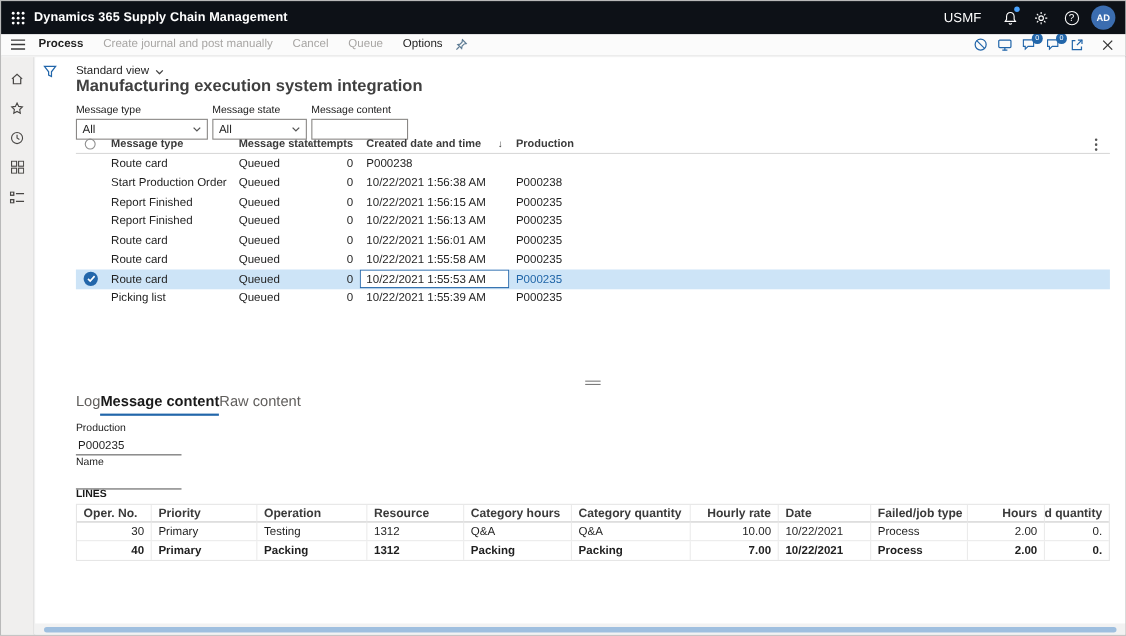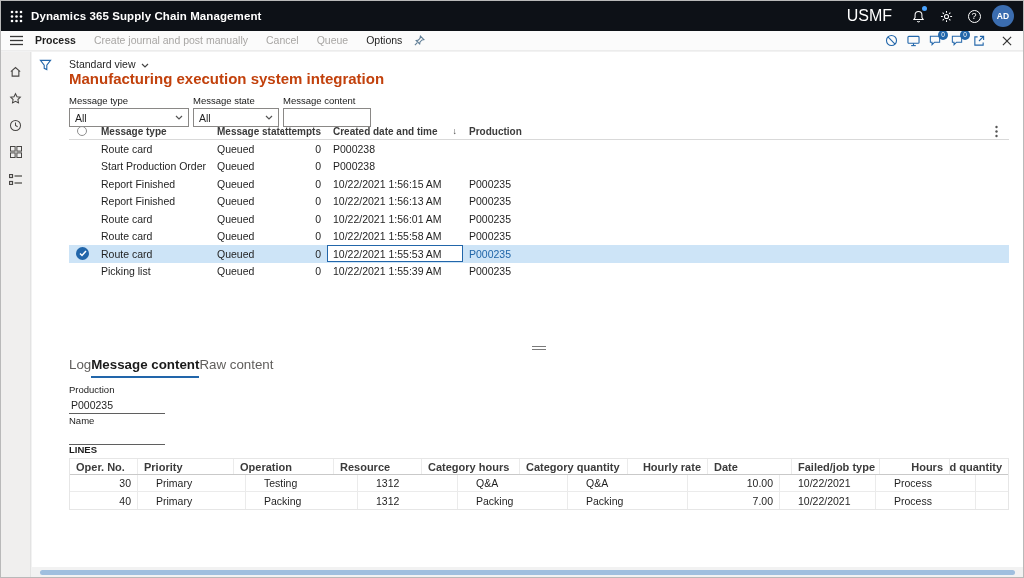--- a/index.html
+++ b/index.html
@@ -7,21 +7,21 @@
   body { width:1024px; height:578px; position:relative; overflow:hidden; background:#f2f2f2; border:1px solid #b9b9b9; }
   svg { display:block; }
   button { background:none; border:none; cursor:pointer; padding:0; color:inherit; }
 
   
   .topbar { position:absolute; top:0; left:0; right:0; height:30px; background:#0d1117; color:#fff; display:flex; align-items:center; z-index:20; }
   .waffle { width:30px; height:30px; display:flex; align-items:center; justify-content:center; color:#fff; }
   .app-title { font-size:11.5px; font-weight:bold; letter-spacing:.1px; white-space:nowrap; }
   .search { position:absolute; left:410px; top:5px; width:272px; height:20px; background:#3d4b59; border-radius:2px; display:flex; align-items:center; gap:6px; padding:0 8px; color:#c3ccd6; font-size:10.5px; }
   .topbar-right { margin-left:auto; display:flex; align-items:center; height:100%; }
-  .company { font-size:16px; padding:15px 12px; height:100%; display:flex; align-items:center; }
+  .company { font-size:12px; padding:15px 12px; height:100%; display:flex; align-items:center; }
   .tb-btn { width:28px; height:30px; display:flex; align-items:center; justify-content:center; position:relative; }
   .bell-dot { position:absolute; top:5px; right:5px; width:5px; height:5px; border-radius:50%; background:#4aa3ff; }
   .qmark { width:13px; height:13px; border:1px solid #fff; border-radius:50%; display:flex; align-items:center; justify-content:center; font-size:9px; }
   .avatar { width:22px; height:22px; border-radius:50%; background:#3b6db0; color:#fff; font-size:8.5px; font-weight:bold; display:flex; align-items:center; justify-content:center; margin:0 9px 0 4px; }
 
   
   .cmdbar { position:absolute; top:30px; left:0; right:0; height:20px; background:#fbfbfb; border-bottom:1px solid #ececec; display:flex; align-items:center; z-index:15; }
   .hamburger { width:30px; height:100%; display:flex; align-items:center; justify-content:center; color:#3a3a3a; }
   .cmd-items { display:flex; align-items:center; }
   .cmd-item { font-size:10.5px; color:#1f1f1f; padding:0 9px; line-height:19px; white-space:nowrap; }
@@ -35,21 +35,21 @@
 
   
   .leftrail { position:absolute; top:51px; left:0; bottom:0; width:30px; background:#f0efee; border-right:1px solid #e3e3e3; display:flex; flex-direction:column; align-items:center; padding-top:10px; gap:9px; color:#484644; z-index:10; }
   .rail-btn { width:18px; height:18px; display:flex; align-items:center; justify-content:center; color:#484644; }
 
   
   .main { position:absolute; top:51px; left:31px; right:0; bottom:10px; background:#fff; overflow:hidden; }
   .funnel-btn { position:absolute; left:7px; top:7px; color:#2266aa; }
   .view-selector { position:absolute; left:37px; top:6px; display:flex; align-items:center; gap:5px; font-size:10.5px; color:#1f1f1f; }
   .view-selector .chev { color:#444; margin-top:2px; }
-  .page-title { position:absolute; left:37px; top:18px; font-size:15px; font-weight:bold; color:#c2410c; white-space:nowrap; }
+  .page-title { position:absolute; left:37px; top:18px; font-size:15px; font-weight:bold; color:#404040; white-space:nowrap; }
 
   
   .filters { position:absolute; left:37px; top:43px; display:flex; gap:4px; }
   .fgroup { display:flex; flex-direction:column; }
   .flabel { font-size:9.5px; color:#202020; margin-bottom:2px; white-space:nowrap; }
   .fbox { height:19px; border:1px solid #8a8886; background:#fff; display:flex; align-items:center; justify-content:space-between; font-size:10.5px; color:#1f1f1f; padding:0 5px; }
   .fbox .chev { color:#555; }
   .finput { height:19px; border:1px solid #8a8886; background:#fff; font-size:10.5px; padding:0 4px; width:100%; outline:none; }
   .fg-type { width:120px; } .fg-state { width:86px; } .fg-content { width:88px; }
 
@@ -82,22 +82,22 @@
   .dfield { position:absolute; left:37px; width:96px; }
   .df-prod { top:332px; } .df-name { top:363px; }
   .dlabel { font-size:9.5px; color:#202020; }
   .dvalue { font-size:10.5px; color:#1f1f1f; border-bottom:1px solid #5f5f5f; height:17px; display:flex; align-items:center; padding:0 2px; margin-top:2px; }
 
   
   .lines-title { position:absolute; left:37px; top:392px; font-size:9.5px; font-weight:bold; color:#1a1a1a; }
   .lines-grid { position:absolute; left:37px; right:14px; top:406px; font-size:10.5px; color:#1f1f1f; border:1px solid #e6e6e6; }
   .lrow { display:grid; grid-template-columns:68px 96px 100px 88px 98px 108px 80px 84px 88px 70px 1fr; align-items:stretch; height:17px; }
   .lrow.lhead { height:16px; font-size:11px; font-weight:bold; color:#3b3b3b; border-bottom:1px solid #c9c9c9; }
-  .lrow.lbody { border-bottom:1px solid #ebebeb;gap:12px; }
-  .lrow.lbody:last-child { border-bottom:none; }
+  .lrow.lbody { border-bottom:1px solid #ebebeb; }
+  .lrow.lbody:last-child { border-bottom:none;font-weight:bold; }
   .lc { padding:0 6px; white-space:nowrap; overflow:hidden; border-right:1px solid #ebebeb; display:flex; align-items:center; }
   .lc:last-child { border-right:none; }
   .lc.num { justify-content:flex-end; }
 
   
   .hscroll { position:absolute; left:31px; right:0; bottom:0; height:10px; background:#f2f2f2; display:flex; align-items:center; padding:0 8px; }
   .hthumb { height:5px; border-radius:3px; background:#9fbfdf; flex:1; }
 </style>
 </head>
 <body>
@@ -317,20 +317,21 @@
       <div class="gc">P000238</div>
       <div class="gc"></div>
       <div class="gc"></div>
     </div>
 
     <div class="grow">
       <div class="gc"></div>
       <div class="gc">Start Production Order</div>
       <div class="gc">Queued</div>
       <div class="gc num">0</div>
+      <div class="gc">10/22/2021 1:56:38 AM</div>
       <div class="gc">P000238</div>
       <div class="gc"></div>
       <div class="gc"></div>
     </div>
 
     <div class="grow">
       <div class="gc"></div>
       <div class="gc">Report Finished</div>
       <div class="gc">Queued</div>
       <div class="gc num">0</div>

